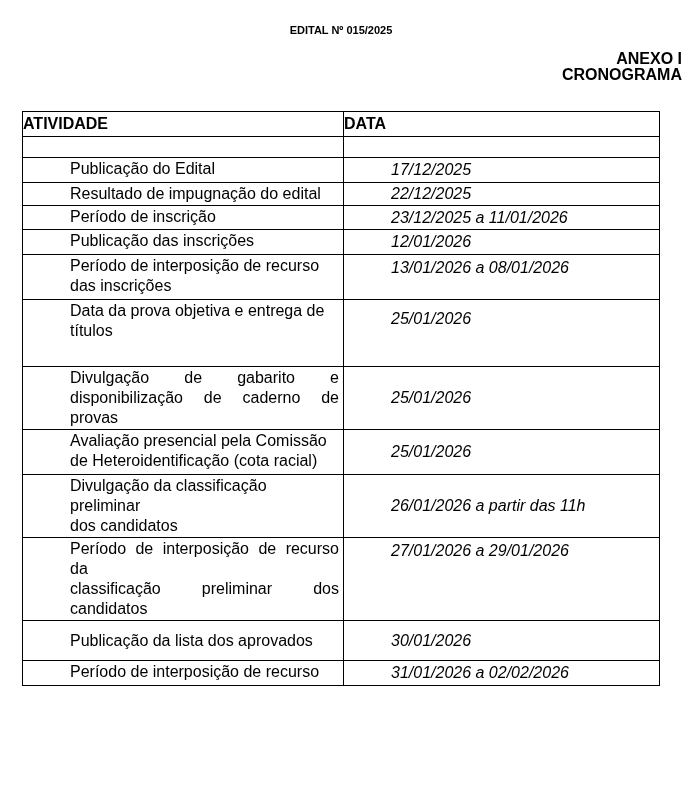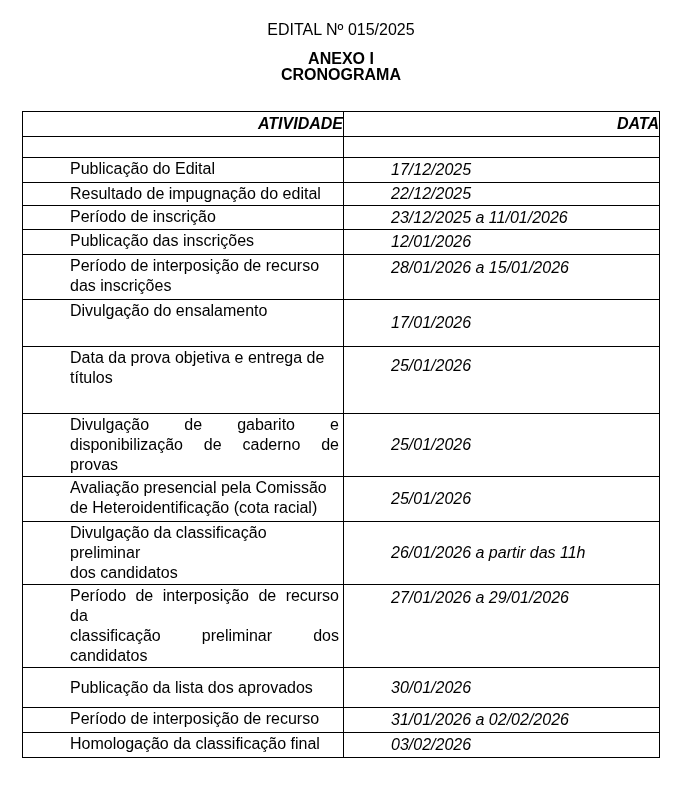--- a/index.html
+++ b/index.html
@@ -7,26 +7,26 @@
     width: 682px; height: 790px;
     background: var(--bg, #ffffff);
     color: var(--fg, #000000);
     font-family: "Liberation Sans", "DejaVu Sans", sans-serif;
     -webkit-font-smoothing: antialiased;
   }
   .page { width: 682px; height: 790px; overflow: hidden; }
 
   .doc-title {
     padding-top: 22px;
-    font-size: 16px; font-weight: normal;
+    font-size: 11px; font-weight: bold;
     text-align: center; line-height: 16px;
   }
   .doc-subtitle {
     font-size: 16px; font-weight: bold;
-    text-align: center; line-height: 16px;
+    text-align: right; line-height: 16px;
   }
   .doc-subtitle.first { margin-top: 13px; }
 
   table.schedule {
     border-collapse: collapse;
     table-layout: fixed;
     width: 637px;
     margin: 28px 0 0 22px;
   }
   .col-activity { width: 321px; }
@@ -36,24 +36,23 @@
     border: 1.5px solid var(--border, #000000);
     font-size: 16px;
     line-height: 20px;
     overflow: hidden;
     padding-left: 47px;
   }
   table.schedule th {
     height: 24px;
     font-size: 16px;
     font-weight: bold;
-    text-align: right;
+    text-align: left;
     vertical-align: middle;
     padding: 0;
-    font-style: italic;
   }
   td.act {
     vertical-align: top;
     padding: 1px 4px 1px 9px;
   }
   td.act.vm { vertical-align: middle; }
   td.act .line { min-height: 20px; }
   td.act .line.just {
     text-align: justify;
     text-align-last: justify;
@@ -118,27 +117,21 @@
           <td class="act">
             <div class="line">Publicação das inscrições</div>
           </td>
           <td class="date">12/01/2026</td>
         </tr>
         <tr style="height: 45px;">
           <td class="act">
             <div class="line">Período de interposição de recurso</div>
             <div class="line">das inscrições</div>
           </td>
-          <td class="date vt">28/01/2026 a 15/01/2026</td>
-        </tr>
-        <tr style="height: 47px;">
-          <td class="act">
-            <div class="line">Divulgação do ensalamento</div>
-          </td>
-          <td class="date">17/01/2026</td>
+          <td class="date vt">13/01/2026 a 08/01/2026</td>
         </tr>
         <tr style="height: 67px;">
           <td class="act">
             <div class="line">Data da prova objetiva e entrega de</div>
             <div class="line">títulos</div>
           </td>
           <td class="date vt" style="padding-top: 9px;">25/01/2026</td>
         </tr>
         <tr style="height: 44px;">
           <td class="act">
@@ -174,22 +167,16 @@
             <div class="line">Publicação da lista dos aprovados</div>
           </td>
           <td class="date">30/01/2026</td>
         </tr>
         <tr style="height: 25px;">
           <td class="act">
             <div class="line">Período de interposição de recurso</div>
           </td>
           <td class="date">31/01/2026 a 02/02/2026</td>
         </tr>
-        <tr style="height: 25px;">
-          <td class="act">
-            <div class="line">Homologação da classificação final</div>
-          </td>
-          <td class="date">03/02/2026</td>
-        </tr>
       </tbody>
   </table>
 
 </div>
 
 </body></html>

